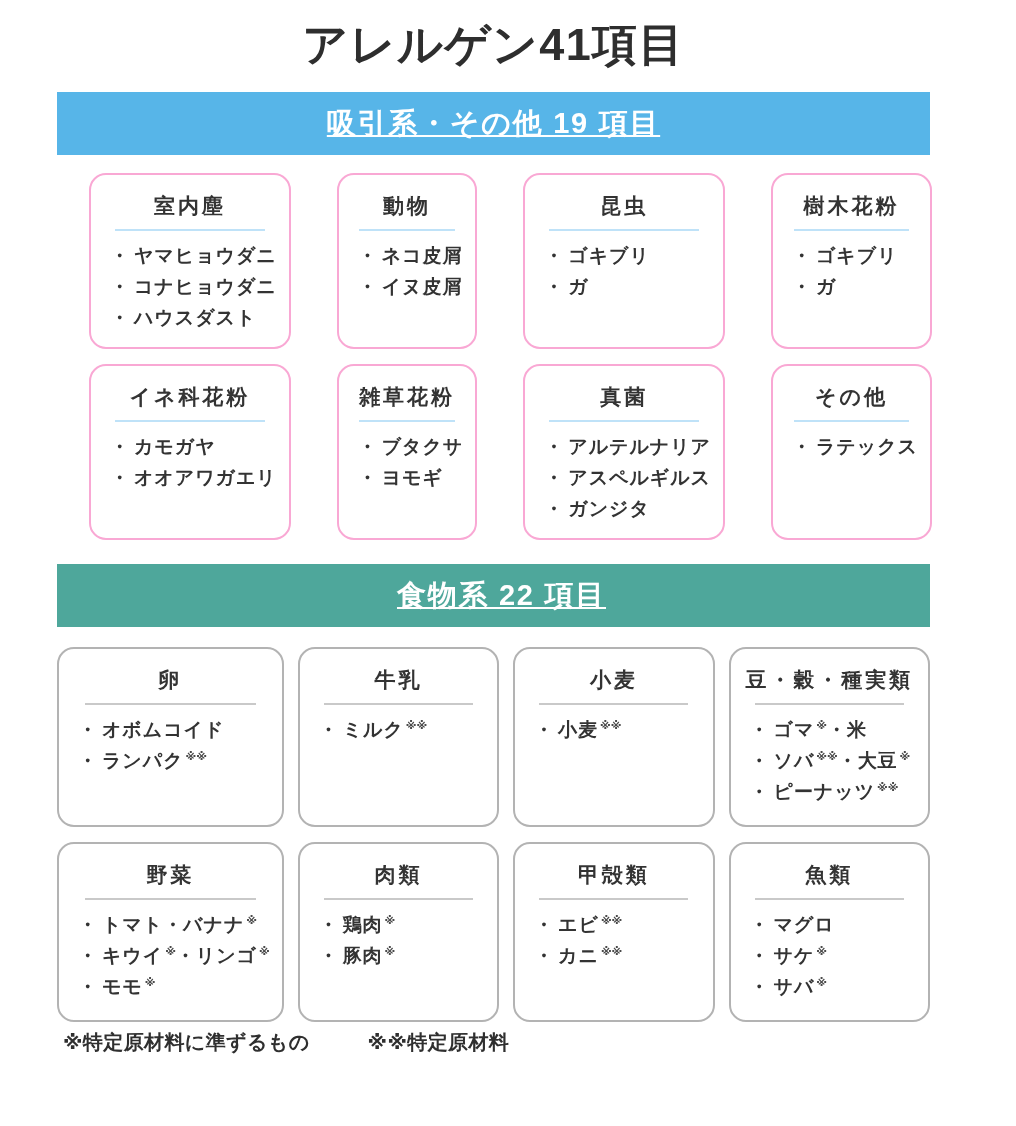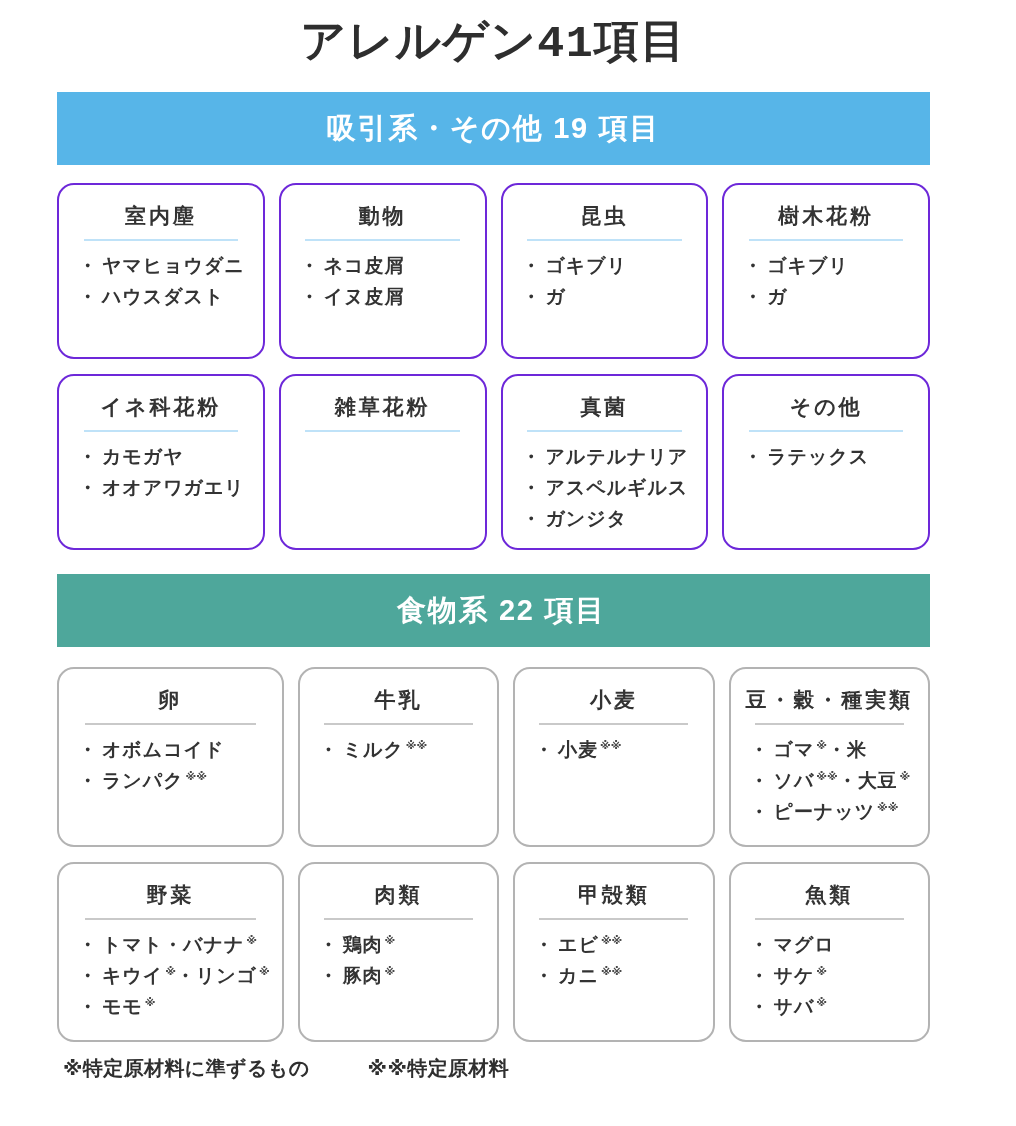--- a/index.html
+++ b/index.html
@@ -4,81 +4,82 @@
 <style>
   html, body { margin: 0; padding: 0; background: #ffffff; }
   body {
     width: 1016px; height: 1126px;
     font-family: "Liberation Sans", "DejaVu Sans", sans-serif;
     color: #333333;
     overflow: hidden;
   }
   .page { width: 873px; margin-left: 57px; }
   .page-title {
-    font-family: Liberation Mono, monospace;
+    font-family: Liberation Sans, sans-serif;
     font-size: 45px; font-weight: 700; color: #2e2e2e;
     text-align: center; letter-spacing: 0.03em;
     margin: 0; padding: 18px 0 20px 0; line-height: 1.2;
   }
   .banner {
-    height: 73px; display: flex; align-items: center; justify-content: center;
-    color: #ffffff; font-size: 29px; font-weight: 600; letter-spacing: 0.06em;
+    height: 63px; display: flex; align-items: center; justify-content: center;
+    color: #ffffff; font-size: 29px; font-weight: 600; letter-spacing: 0.06em; text-decoration: underline;
   }
   .banner.blue { background: #57b5e8; }
   .banner.teal { background: #4ea79b; margin-top: 24px; padding-left: 16px; }
   .grid {
     display: grid; grid-template-columns: repeat(4, 1fr);
     column-gap: 14px; row-gap: 15px; margin-top: 18px;
   }
   .grid.inhalant { grid-auto-rows: minmax(176px, auto); }
   .grid.food     { grid-auto-rows: minmax(180px, auto); margin-top: 20px; }
   .card {
     background: #ffffff; border-radius: 17px;
     padding: 13px 12px 12px 12px; box-sizing: border-box;
   }
-  .card.blue { border: 2px solid #6d28d9; }
+  .card.blue { border: 2px solid #f9a8d4; margin-left: 32px; }
   .card.gray { border: 2px solid #b3b3b3; }
   .card-title {
     text-align: center; font-size: 21px; font-weight: 700;
     letter-spacing: 0.14em; color: #333333; padding-top: 4px;
   }
   .divider { height: 2px; width: 86%; margin: 9px auto 10px auto; }
   .card.blue .divider { background: #bfe2f8; }
   .card.gray .divider { background: #c9c9c9; }
   ul.card-items { list-style: none; margin: 0; padding: 0 0 0 7px; }
   li.card-item {
     font-size: 19px; font-weight: 600; letter-spacing: 0.05em;
     line-height: 1.63; color: #333333; white-space: nowrap;
   }
   li.card-item .bullet { margin-right: 4px; }
   sup.mark {
     font-size: 11px; font-weight: 600; color: #4a4a4a;
     vertical-align: super; line-height: 0; margin-left: 2px; letter-spacing: 0;
   }
   .footnote {
-    margin-top: 13px; padding-left: 6px;
+    margin-top: 7px; padding-left: 6px;
     font-size: 20px; font-weight: 700; color: #2f2f2f; letter-spacing: 0.02em;
   }
   .footnote .fn-right { margin-left: 52px; }
 </style>
 </head>
 <body>
 
 <div class="page">
 
   <h1 class="page-title">アレルゲン41項目</h1>
 
   <section>
     <div class="banner blue">吸引系・その他 19 項目</div>
     <div class="grid inhalant" id="grid-0">
         <div class="card blue">
           <div class="card-title">室内塵</div>
           <div class="divider"></div>
           <ul class="card-items">
             <li class="card-item"><span class="bullet">・</span>ヤマヒョウダニ</li>
+            <li class="card-item"><span class="bullet">・</span>コナヒョウダニ</li>
             <li class="card-item"><span class="bullet">・</span>ハウスダスト</li>
           </ul>
         </div>
         <div class="card blue">
           <div class="card-title">動物</div>
           <div class="divider"></div>
           <ul class="card-items">
             <li class="card-item"><span class="bullet">・</span>ネコ皮屑</li>
             <li class="card-item"><span class="bullet">・</span>イヌ皮屑</li>
           </ul>
@@ -103,20 +104,24 @@
           <div class="card-title">イネ科花粉</div>
           <div class="divider"></div>
           <ul class="card-items">
             <li class="card-item"><span class="bullet">・</span>カモガヤ</li>
             <li class="card-item"><span class="bullet">・</span>オオアワガエリ</li>
           </ul>
         </div>
         <div class="card blue">
           <div class="card-title">雑草花粉</div>
           <div class="divider"></div>
+          <ul class="card-items">
+            <li class="card-item"><span class="bullet">・</span>ブタクサ</li>
+            <li class="card-item"><span class="bullet">・</span>ヨモギ</li>
+          </ul>
         </div>
         <div class="card blue">
           <div class="card-title">真菌</div>
           <div class="divider"></div>
           <ul class="card-items">
             <li class="card-item"><span class="bullet">・</span>アルテルナリア</li>
             <li class="card-item"><span class="bullet">・</span>アスペルギルス</li>
             <li class="card-item"><span class="bullet">・</span>ガンジタ</li>
           </ul>
         </div>

